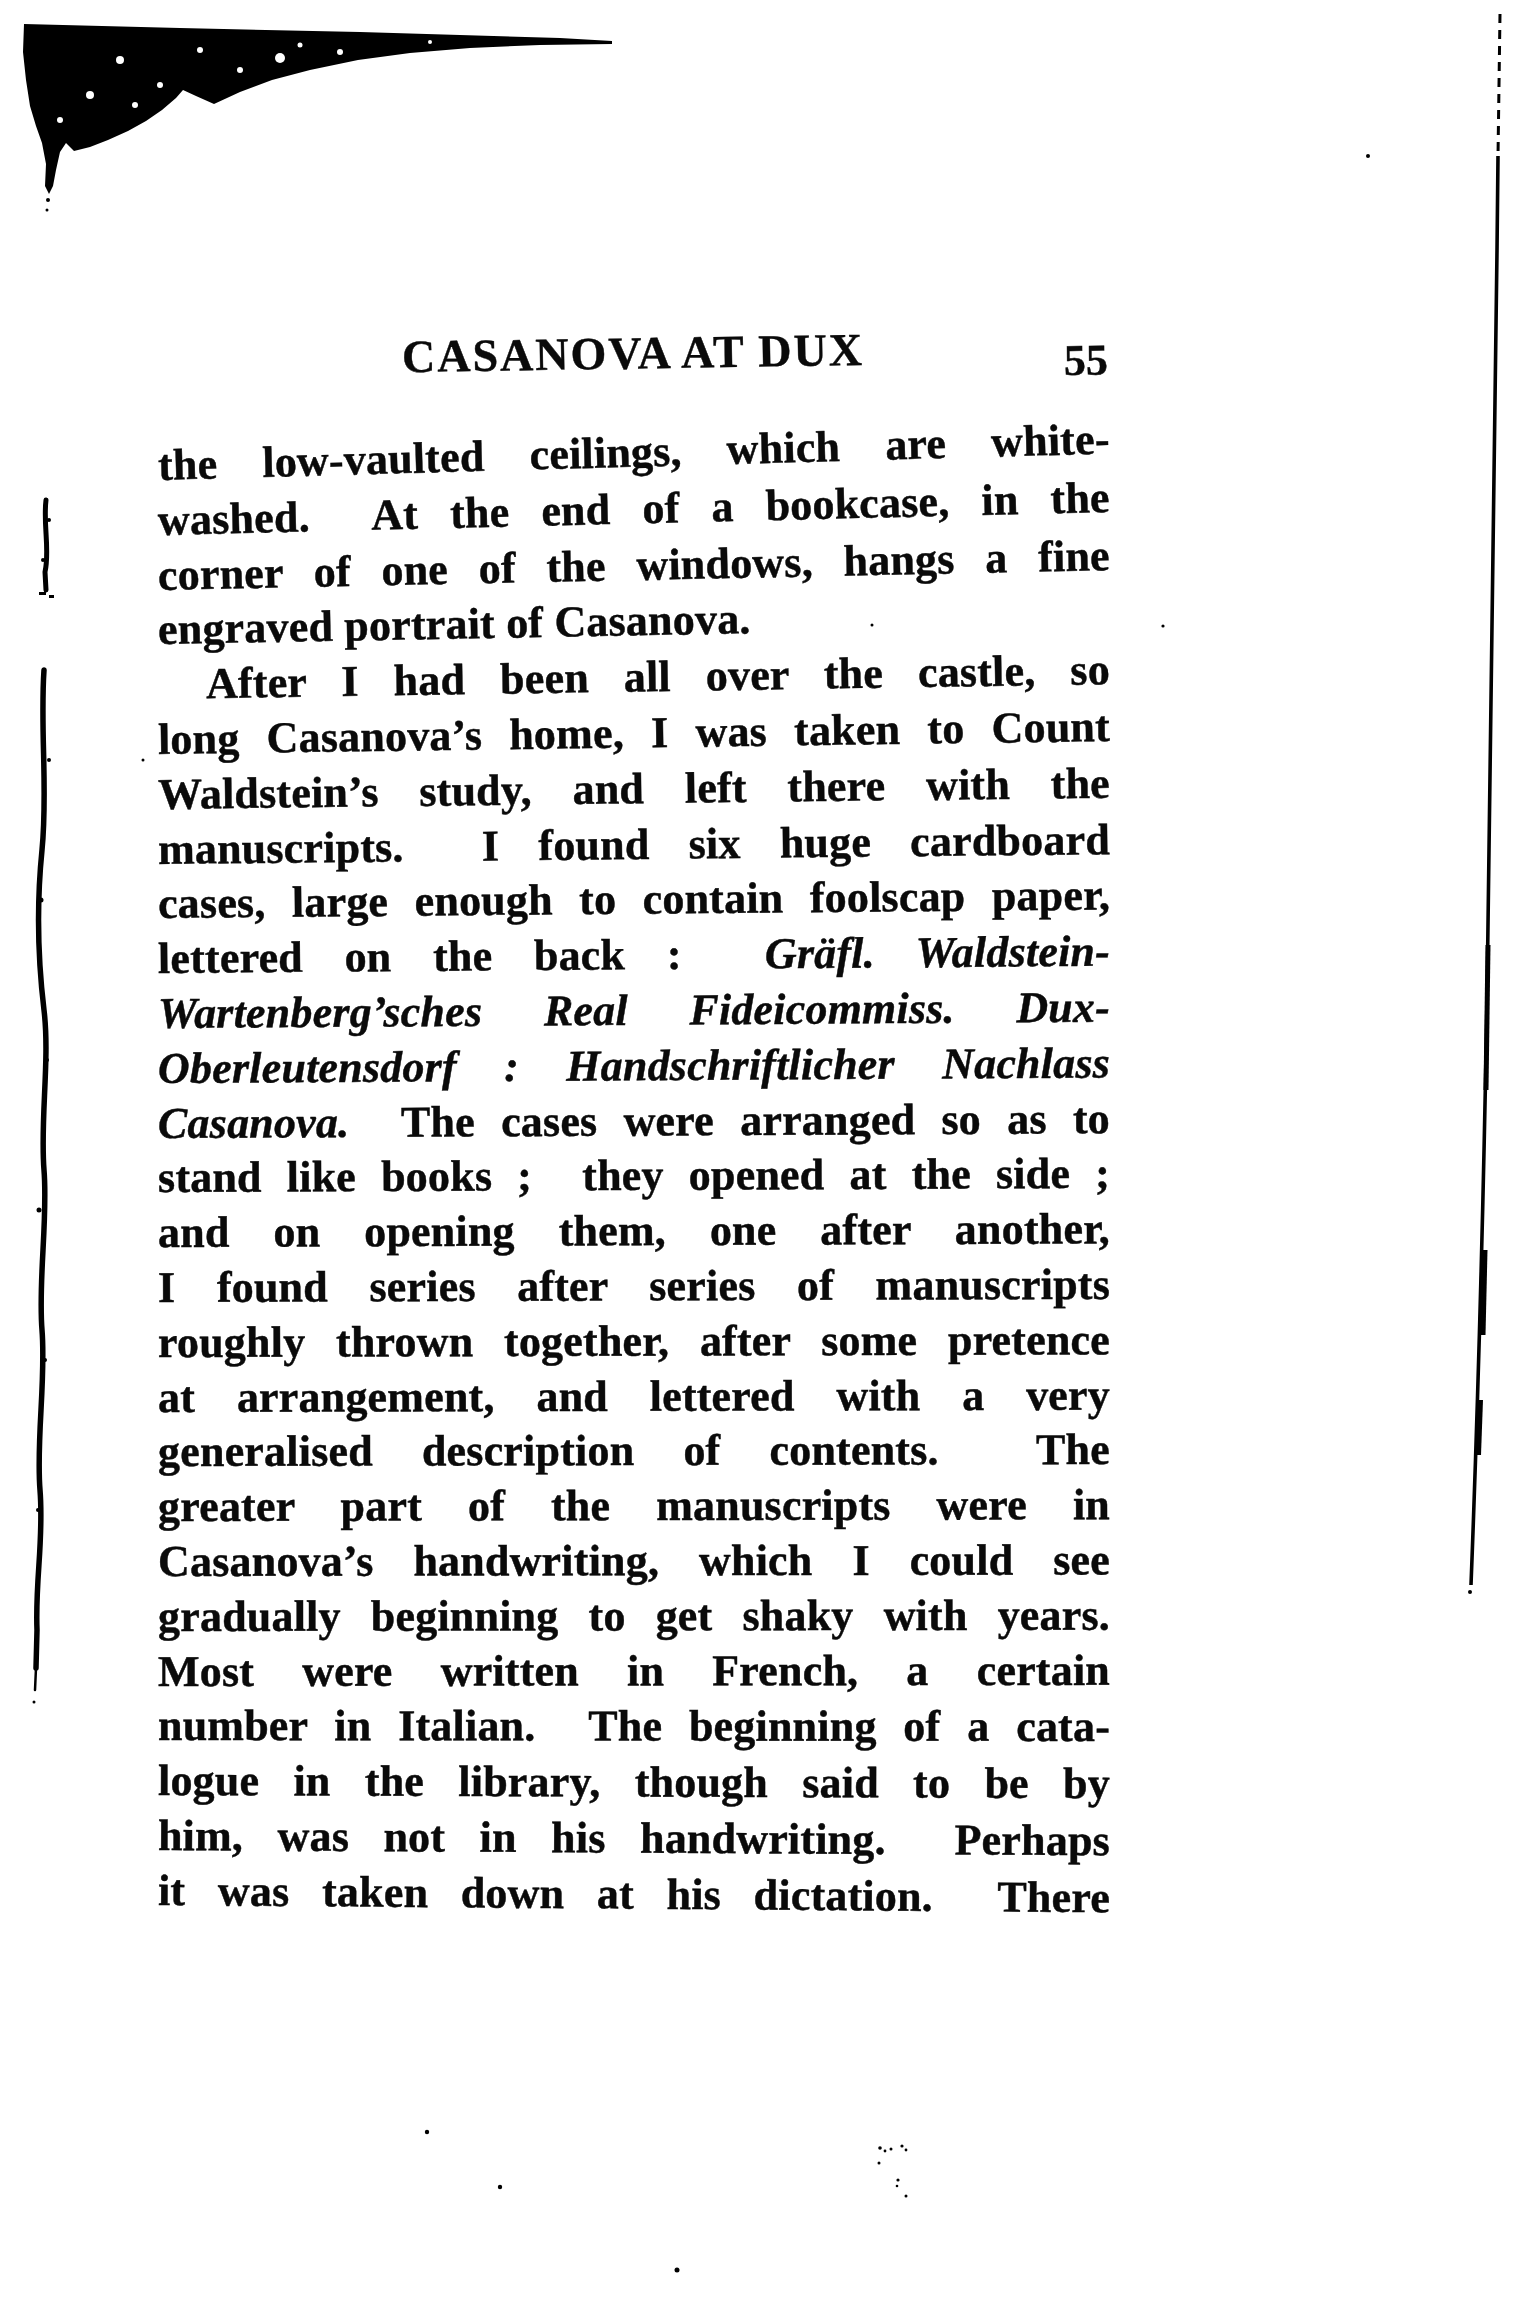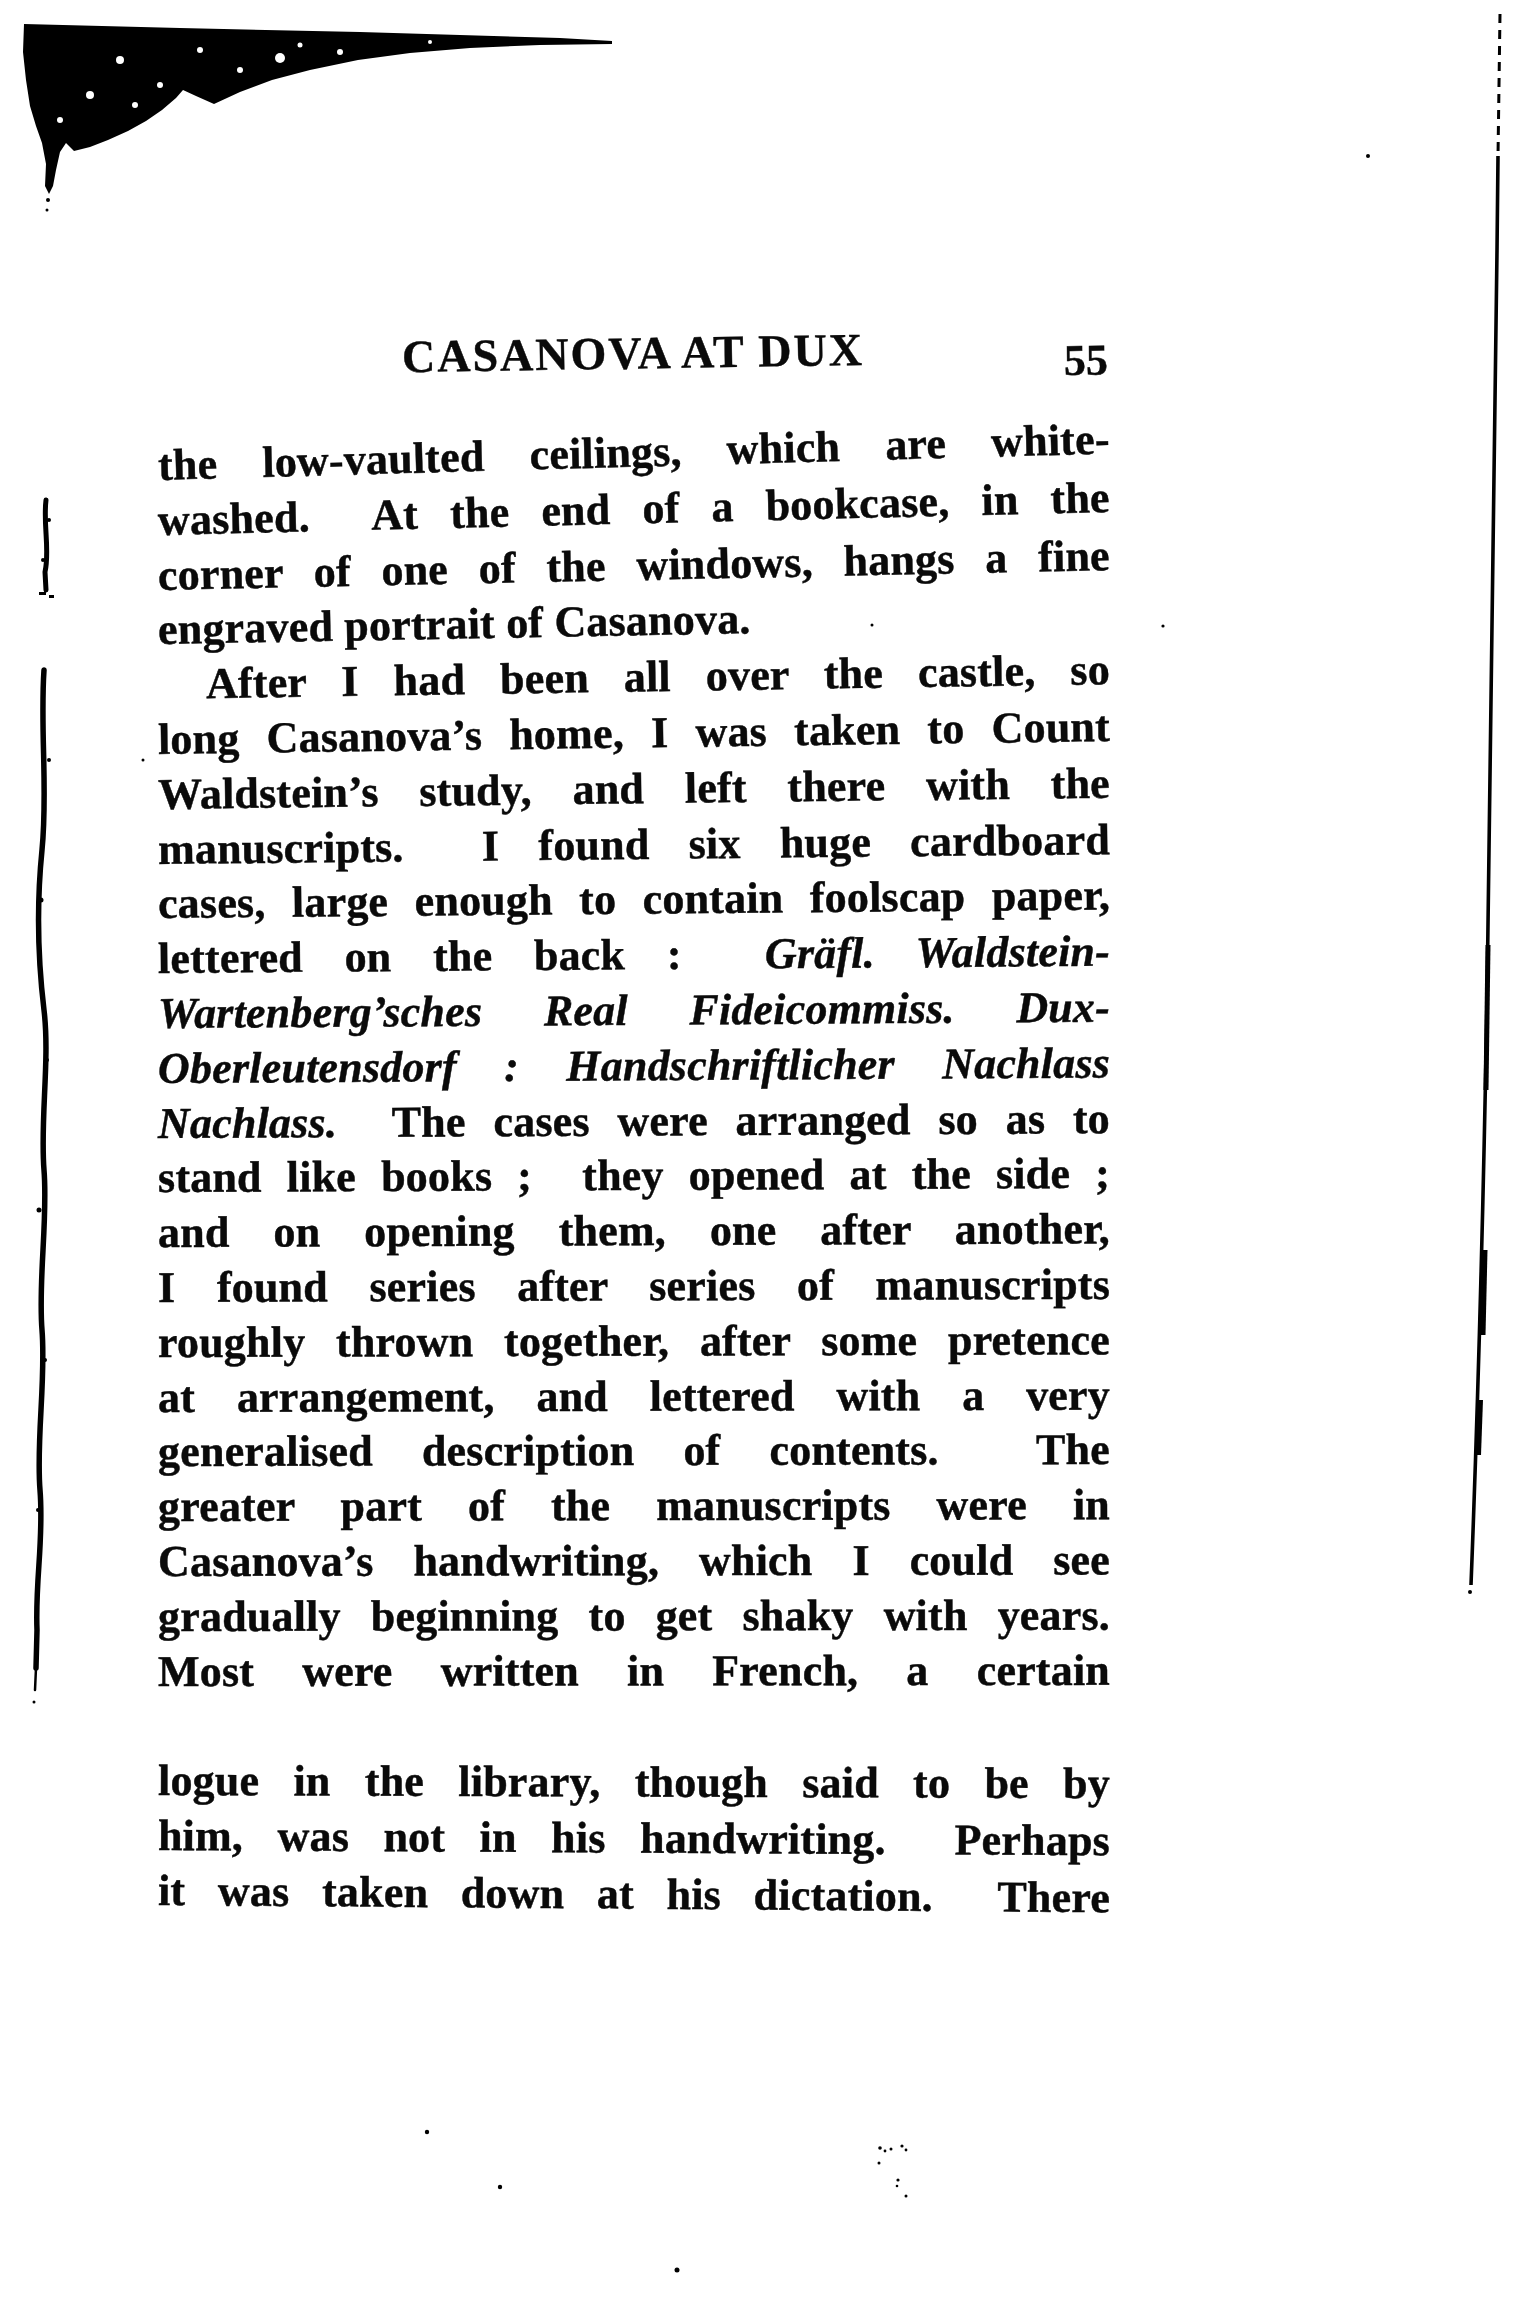--- a/index.html
+++ b/index.html
@@ -154,29 +154,30 @@
       <div class="line" style="top: 109.6px; transform: rotate(-1.2deg);"><span>corner of one of the windows, hangs a fine</span></div>
       <div class="line no-justify" style="top: 164.4px; transform: rotate(-1.04deg);"><span>engraved portrait of Casanova.</span></div>
       <div class="line indent" style="top: 219.2px; transform: rotate(-0.9deg);"><span>After I had been all over the castle, so</span></div>
       <div class="line" style="top: 274px; transform: rotate(-0.78deg);"><span>long Casanova’s home, I was taken to Count</span></div>
       <div class="line" style="top: 328.8px; transform: rotate(-0.68deg);"><span>Waldstein’s study, and left there with the</span></div>
       <div class="line" style="top: 383.6px; transform: rotate(-0.59deg);"><span>manuscripts.&nbsp; I found six huge cardboard</span></div>
       <div class="line" style="top: 438.4px; transform: rotate(-0.51deg);"><span>cases, large enough to contain foolscap paper,</span></div>
       <div class="line" style="top: 493.2px; transform: rotate(-0.44deg);"><span>lettered on the back :&nbsp; </span><span class="it">Gräfl. Waldstein-</span></div>
       <div class="line" style="top: 548px; transform: rotate(-0.38deg);"><span class="it">Wartenberg’sches Real Fideicommiss. Dux-</span></div>
       <div class="line" style="top: 602.8px; transform: rotate(-0.33deg);"><span class="it">Oberleutensdorf : Handschriftlicher Nachlass</span></div>
-      <div class="line" style="top: 657.6px; transform: rotate(-0.29deg);"><span class="it">Nachlass.</span><span>&nbsp; The cases were arranged so as to</span></div>
+      <div class="line" style="top: 657.6px; transform: rotate(-0.29deg);"><span class="it">Casanova.</span><span>&nbsp; The cases were arranged so as to</span></div>
       <div class="line" style="top: 712.4px; transform: rotate(-0.25deg);"><span>stand like books ;&nbsp; they opened at the side ;</span></div>
       <div class="line" style="top: 767.2px; transform: rotate(-0.22deg);"><span>and on opening them, one after another,</span></div>
       <div class="line" style="top: 822px; transform: rotate(-0.19deg);"><span>I found series after series of manuscripts</span></div>
       <div class="line" style="top: 876.8px; transform: rotate(-0.16deg);"><span>roughly thrown together, after some pretence</span></div>
       <div class="line" style="top: 931.6px; transform: rotate(-0.14deg);"><span>at arrangement, and lettered with a very</span></div>
       <div class="line" style="top: 986.4px; transform: rotate(-0.12deg);"><span>generalised description of contents.&nbsp; The</span></div>
       <div class="line" style="top: 1041.2px; transform: rotate(-0.11deg);"><span>greater part of the manuscripts were in</span></div>
       <div class="line" style="top: 1096px; transform: rotate(-0.09deg);"><span>Casanova’s handwriting, which I could see</span></div>
       <div class="line" style="top: 1150.8px; transform: rotate(-0.08deg);"><span>gradually beginning to get shaky with years.</span></div>
       <div class="line" style="top: 1205.6px; transform: rotate(-0.07deg);"><span>Most were written in French, a certain</span></div>
+      <div class="line" style="top: 1260.4px; transform: rotate(0.06deg);"><span>number in Italian.&nbsp; The beginning of a cata-</span></div>
       <div class="line" style="top: 1315.2px; transform: rotate(0.19deg);"><span>logue in the library, though said to be by</span></div>
       <div class="line" style="top: 1370px; transform: rotate(0.32deg);"><span>him, was not in his handwriting.&nbsp; Perhaps</span></div>
       <div class="line" style="top: 1424.8px; transform: rotate(0.44deg);"><span>it was taken down at his dictation.&nbsp; There</span></div>
     </div>
 
 </div>
 
 </body></html>

